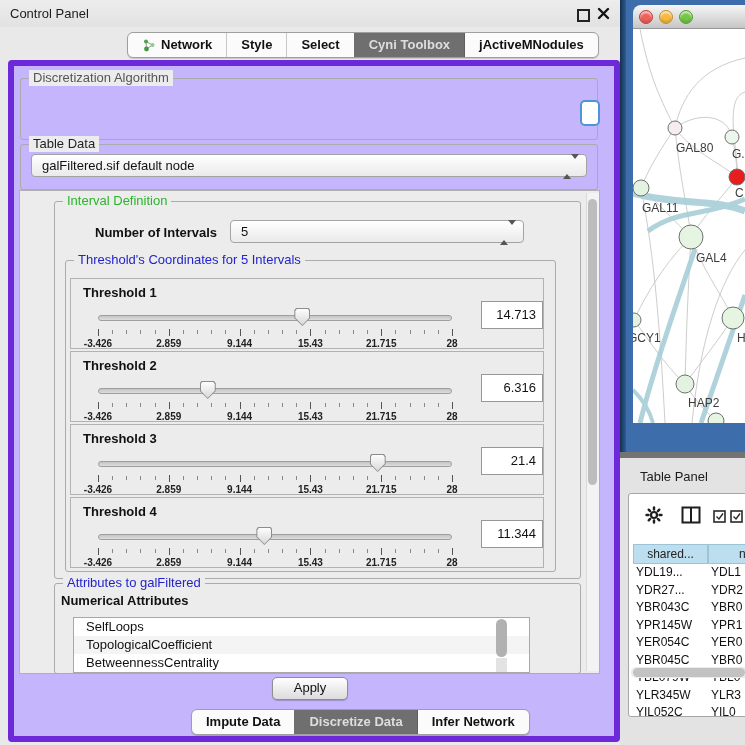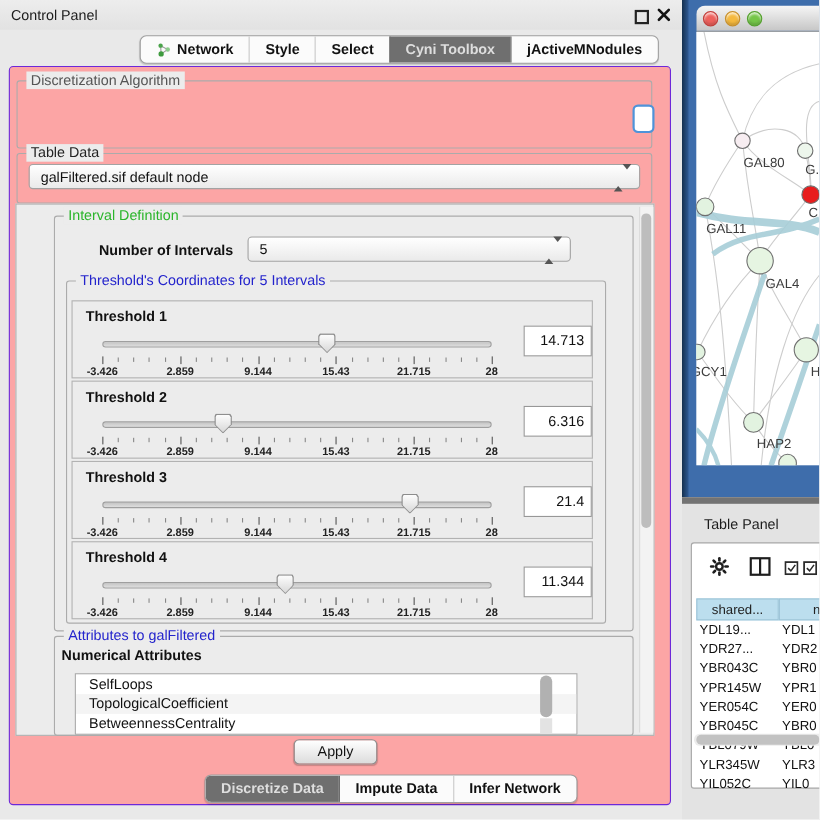--- a/index.html
+++ b/index.html
@@ -10,21 +10,21 @@
   #cp-titlebar{position:absolute;left:0;top:0;width:620px;height:27px;background:linear-gradient(#ededed,#e2e2e2);}
   #cp-title{position:absolute;left:10px;top:6px;font-size:13px;color:#1c1c1c;}
   .win-float{position:absolute;left:577px;top:9px;width:9px;height:9px;border:2px solid #222;}
   .win-close{position:absolute;left:597px;top:7px;width:13px;height:13px;}
   .tabbar{position:absolute;display:flex;height:24px;border:1px solid #9f9f9f;border-radius:6px;overflow:hidden;background:#fbfbfb;box-shadow:0 1px 1px rgba(0,0,0,.15);margin-left:43px;}
   .tab{display:flex;align-items:center;gap:5px;padding:0 14px;font-size:13px;font-weight:bold;color:#111;line-height:24px;border-left:1px solid #c9c9c9;white-space:nowrap;}
   .tab:first-child{border-left:none;}
   .tab.sel{background:#6f6f6f;color:#dedede;border-left-color:#6f6f6f;}
   .tab.sel + .tab{border-left-color:#5e5e5e;}
   .nwicon{width:14px;height:14px;}
-  #outer-frame{position:absolute;left:8px;top:60px;width:600px;height:670px;background:#fca5a5;border:1px solid #6d28d9;border-radius:4px;}
+  #outer-frame{position:absolute;left:8px;top:60px;width:600px;height:670px;background:#c4b5fd;border:6px solid #6d28d9;border-radius:4px;}
   .group{position:absolute;border:1px solid #ababab;border-radius:3px;}
   .legend{position:absolute;top:-9px;left:8px;background:#ececec;padding:0 4px;font-size:13px;line-height:16px;color:#222;white-space:nowrap;}
   .legend.green{color:#2bb52b;}
   .legend.blue{color:#2323cc;}
   .legend.dim{color:#555;}
   .combo{position:absolute;height:23px;border:1px solid #a3a3a3;border-radius:4px;background:linear-gradient(#ffffff,#eaeaea);font-size:13px;color:#111;box-sizing:border-box;}
   .combo .cval{position:absolute;left:10px;top:3px;}
   .stepper{position:absolute;right:7px;top:4px;}
   .arr-up{width:0;height:0;border-left:4px solid transparent;border-right:4px solid transparent;border-bottom:5px solid #555;margin-bottom:3px;}
   .arr-dn{width:0;height:0;border-left:4px solid transparent;border-right:4px solid transparent;border-top:5px solid #555;}
@@ -339,25 +339,25 @@
               <div class="listitem">BetweennessCentrality</div>
             </div>
           <div class="list-scroll-thumb"></div>
           <div class="list-scroll-track"></div>
         </div>
       </div>
 
       <div id="apply-btn">Apply</div>
 
       <div class="tabbar" style="left:134px;top:643px;">
+          <div class="tab">
+            <span>Impute Data</span>
+          </div>
           <div class="tab sel">
             <span>Discretize Data</span>
-          </div>
-          <div class="tab">
-            <span>Impute Data</span>
           </div>
           <div class="tab">
             <span>Infer Network</span>
           </div>
         </div>
     </div>
   </div>
 
   <div id="net-window">
     <div id="net-strip"></div>

